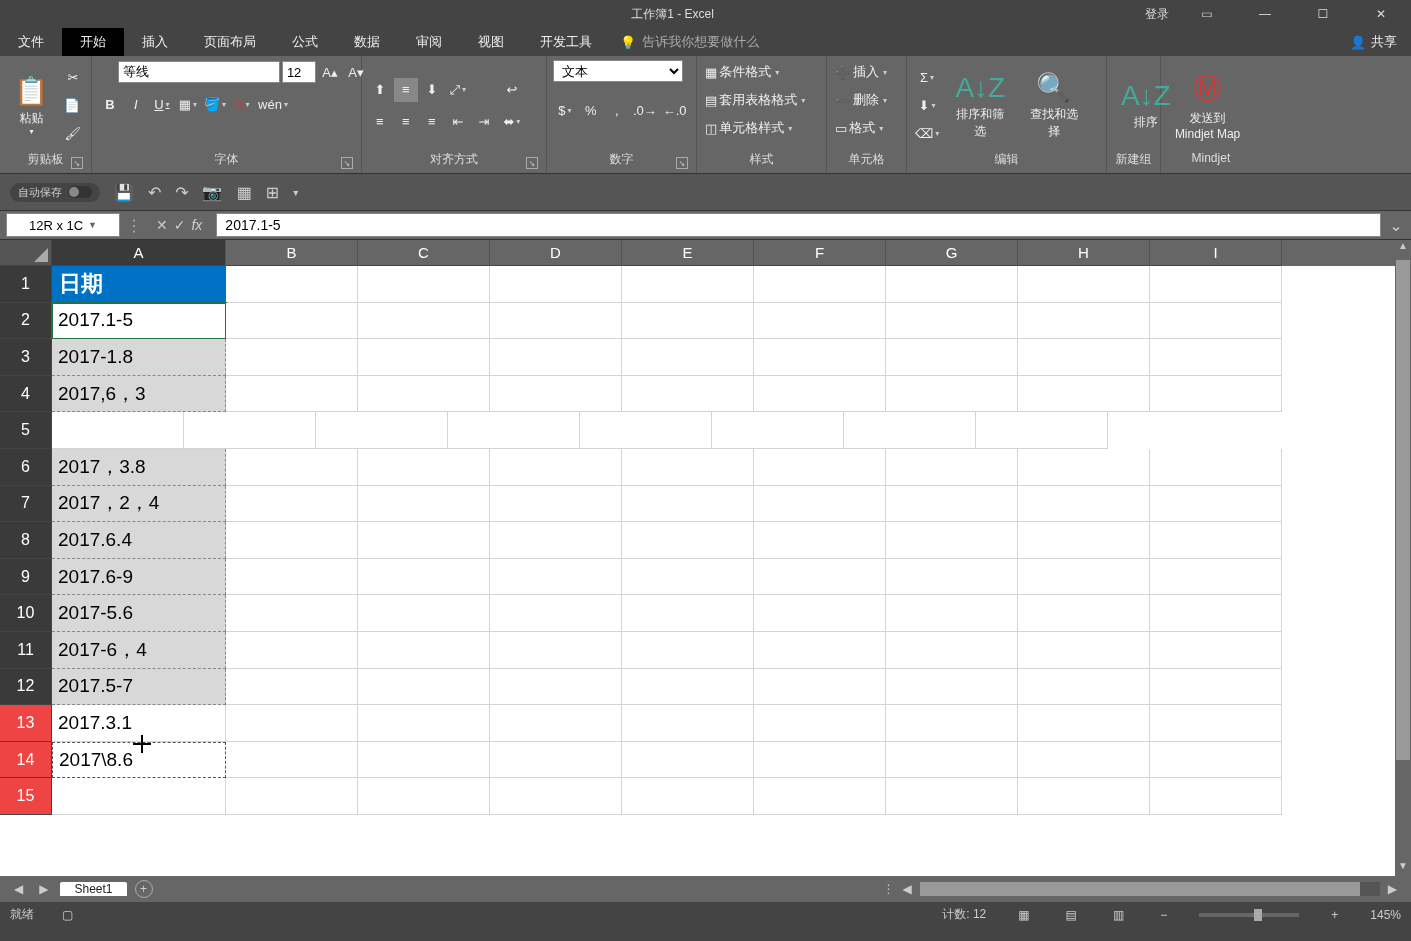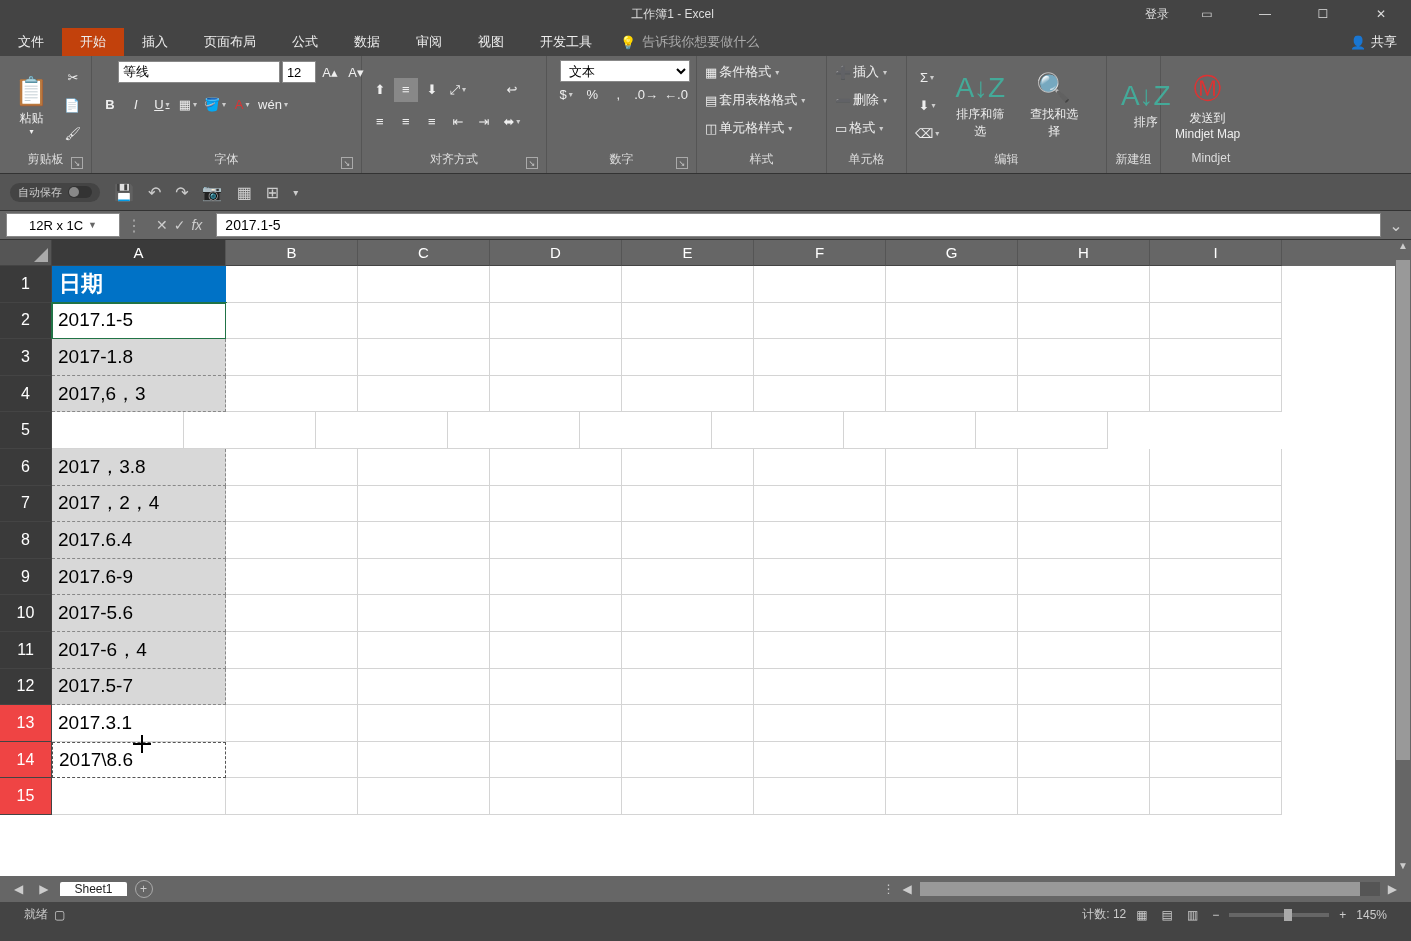--- a/index.html
+++ b/index.html
@@ -7,21 +7,21 @@
 
 
 .titlebar { height: 28px; background: #444; display: flex; align-items: center; color: #ddd; font-size: 12px; }
 .titlebar .title { flex: 1; text-align: center; }
 .titlebar .right { display: flex; align-items: center; gap: 18px; padding-right: 10px; }
 .titlebar .btn { width: 40px; height: 28px; display: flex; align-items: center; justify-content: center; cursor: pointer; }
 
 
 .menutabs { height: 28px; background: #444; display: flex; align-items: stretch; color: #eee; font-size: 13px; }
 .menutabs .tab { padding: 0 18px; display: flex; align-items: center; cursor: pointer; }
-.menutabs .tab.active { background: #c2410c; }
+.menutabs .tab.active { background: #000000; }
 .menutabs .tellme { display: flex; align-items: center; color: #aaa; margin-left: 10px; gap: 6px; flex: 1; }
 .menutabs .share { padding: 0 14px; display: flex; align-items: center; gap: 4px; cursor: pointer; }
 
 
 .ribbon { height: 118px; background: #666; display: flex; border-bottom: 1px solid #333; }
 .group { border-right: 1px solid #555; display: flex; flex-direction: column; padding: 4px 6px 2px 6px; }
 .group .body { flex: 1; display: flex; align-items: center; gap: 4px; }
 .group .label { height: 20px; text-align: center; font-size: 12px; color: #ddd; position: relative; }
 .group .label .launcher { position: absolute; right: 2px; bottom: 2px; width: 12px; height: 12px; border: 1px solid #aaa; cursor: pointer; font-size: 8px; color:#ccc; display:flex;align-items:center;justify-content:center;}
 
@@ -79,21 +79,21 @@
 
 .sheetbar { height: 26px; background: #666; display: flex; align-items: center; padding: 0 10px; color: #ccc; font-size: 12px; gap: 8px; }
 .sheetbar .navbtn { cursor: pointer; padding:0 4px;}
 .sheetbar .tab { background: #fff; color: #222; padding: 0 14px; border-top-left-radius: 2px; border-top-right-radius: 2px; cursor: pointer; }
 .sheetbar .add { width: 18px; height: 18px; border: 1px solid #aaa; border-radius: 50%; display: flex; align-items: center; justify-content: center; cursor: pointer; }
 .sheetbar .hscroll { flex: 1; display: flex; justify-content: flex-end; gap:4px; align-items:center;}
 .sheetbar .hbar { width:460px;height:14px;background:#555;position:relative;}
 .sheetbar .hbar .thumb{position:absolute;left:0;width:440px;height:14px;background:#999;}
 
 
-.status { height: 25px; background: #444; display: flex; align-items: center; padding: 0 24px; color: #ccc; font-size: 12px; gap: 6px; }
+.status { height: 25px; background: #444; display: flex; align-items: center; padding: 0 10px; color: #ccc; font-size: 12px; gap: 28px; }
 .status .spacer { flex: 1; }
 .status .viewbtn { cursor:pointer; padding:0 4px;}
 .status .slider { width: 100px; height: 4px; background: #666; position: relative; }
 .status .slider .knob { position: absolute; top: -4px; left: 55px; width: 8px; height: 12px; background: #aaa; }
 
 
 .crosscur { position:absolute; width:18px;height:18px; pointer-events:none; }
 .crosscur::before,.crosscur::after{content:"";position:absolute;background:#000;}
 .crosscur::before{left:8px;top:0;width:2px;height:18px;}
 .crosscur::after{top:8px;left:0;height:2px;width:18px;}
@@ -191,21 +191,21 @@
       </div>
       <div class="col" style="gap:8px">
         <span class="smbtn">↩</span>
         <span class="smbtn dd">⬌</span>
       </div>
     </div>
     <div class="label"><span>对齐方式</span><span class="launcher">↘</span></div>
   </div>
 
   <div class="group" style="width:150px">
-    <div class="body col" style="gap:0;align-items:flex-end">
+    <div class="body col" style="gap:16px;align-items:flex-start">
       <select class="rb" style="width:130px">
         <option>文本</option>
       </select>
       <div class="row">
         <span class="smbtn dd">$</span>
         <span class="smbtn">%</span>
         <span class="smbtn">,</span>
         <span class="smbtn">.0→</span>
         <span class="smbtn">←.0</span>
       </div>

